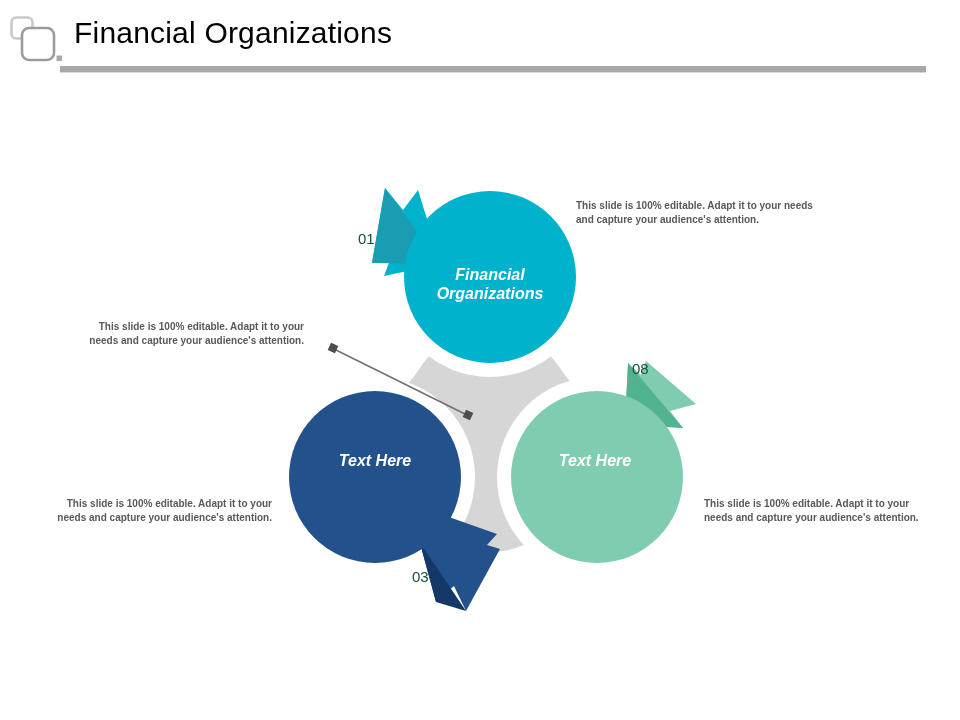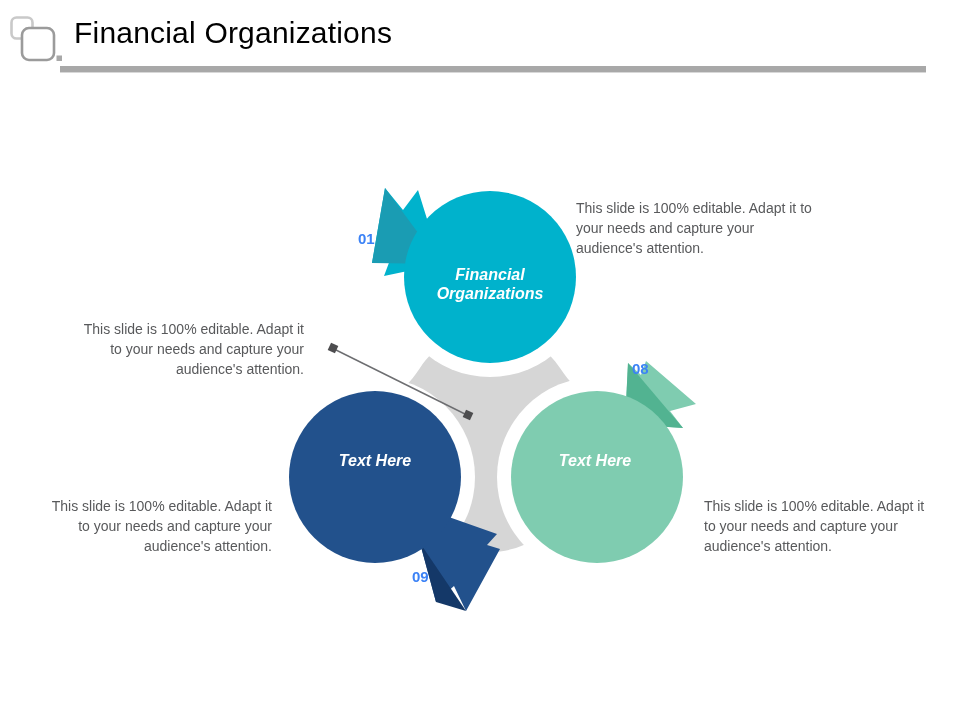--- a/index.html
+++ b/index.html
@@ -77,35 +77,36 @@
   }
   #label-node-3 {
     left: 305px; top: 452px;
     width: 140px;
     font-size: 16px;
   }
 
   
   .badge-number {
     position: absolute;
-    color: #3b82f6;
-    font-weight: bold;
+    color: #14532d;
+    font-weight: normal;
     font-size: 15px;
     pointer-events: none;
   }
   #badge-01 { left: 358px; top: 230px; }
   #badge-02 { left: 632px; top: 360px; }
   #badge-03 { left: 412px; top: 568px; }
 
   
   .desc {
     position: absolute;
-    font-size: 14px;
+    font-size: 10px;
     line-height: 1.42;
     color: #58595b;
+    font-weight: bold;
   }
   #desc-1 { left: 576px; top: 199px; width: 246px; text-align: left; }
   #desc-2 { left: 704px; top: 497px; width: 230px; text-align: left; }
   #desc-3 { left: 40px;  top: 497px; width: 232px; text-align: right; }
   #desc-4 { left: 72px;  top: 320px; width: 232px; text-align: right; }
 </style>
 </head>
 <body>
 
 <div id="header">
@@ -189,19 +190,19 @@
       <rect x="464" y="411" width="8" height="8" fill="#4d4d4f" transform="rotate(25 468 415)"></rect>
     </g>
   </svg>
 
   <div class="circle-label" id="label-node-1">Financial Organizations</div>
   <div class="circle-label" id="label-node-2">Text Here</div>
   <div class="circle-label" id="label-node-3">Text Here</div>
 
   <div class="badge-number" id="badge-01">01</div>
   <div class="badge-number" id="badge-02">08</div>
-  <div class="badge-number" id="badge-03">09</div>
+  <div class="badge-number" id="badge-03">03</div>
 
   <div class="desc" id="desc-1">This slide is 100% editable. Adapt it to your needs and capture your audience's attention.</div>
   <div class="desc" id="desc-2">This slide is 100% editable. Adapt it to your needs and capture your audience's attention.</div>
   <div class="desc" id="desc-3">This slide is 100% editable. Adapt it to your needs and capture your audience's attention.</div>
   <div class="desc" id="desc-4">This slide is 100% editable. Adapt it to your needs and capture your audience's attention.</div>
 </div>
 
 </body></html>

